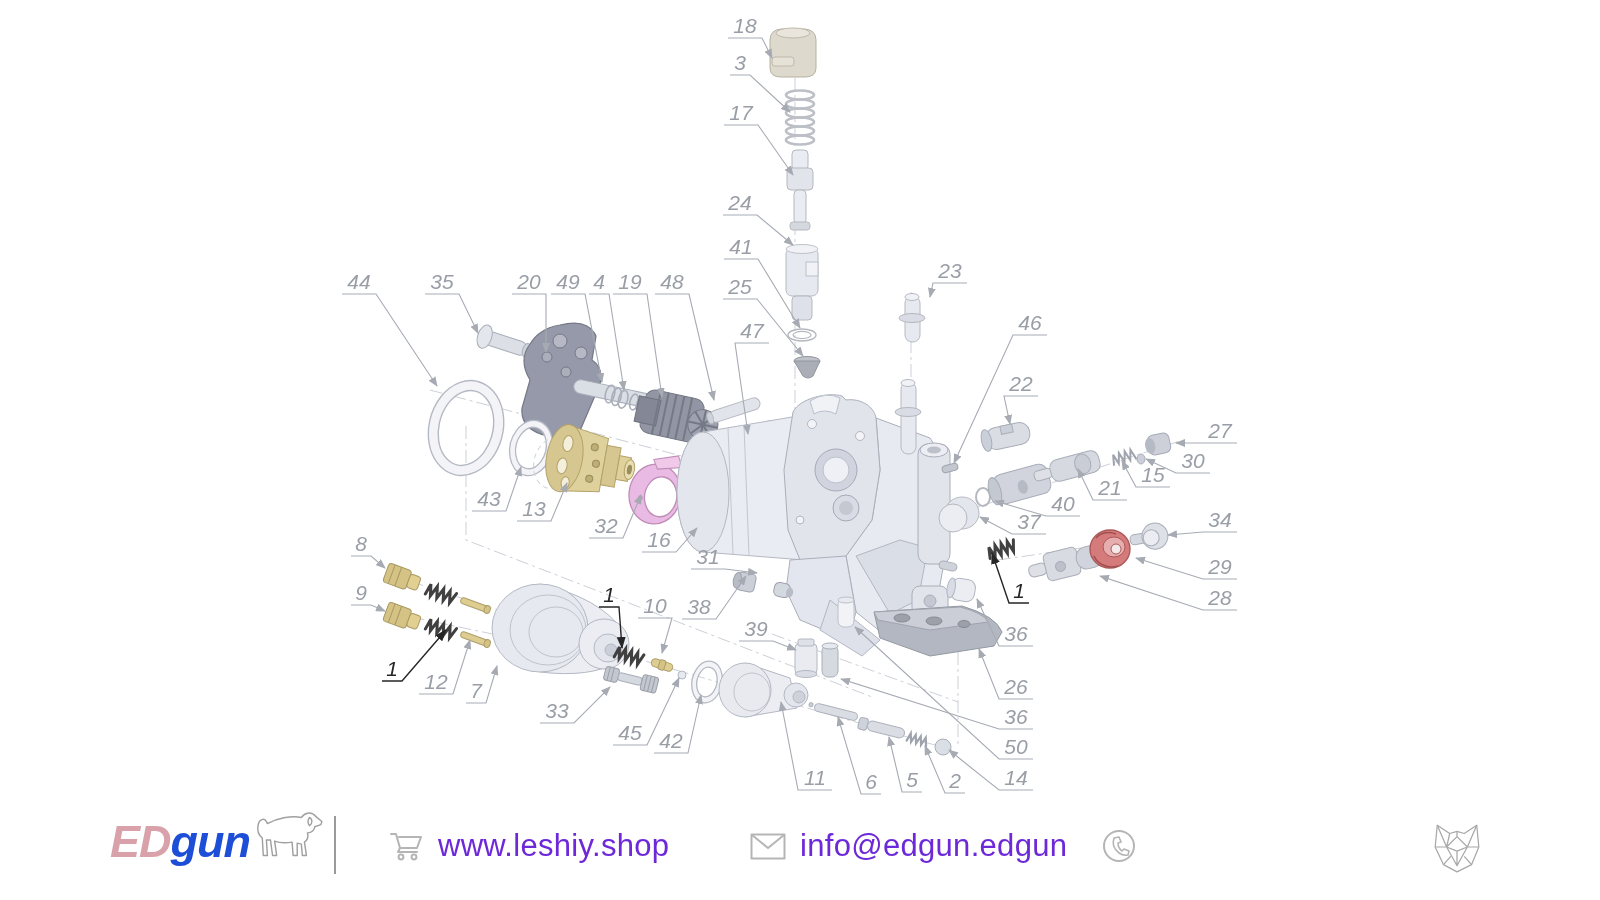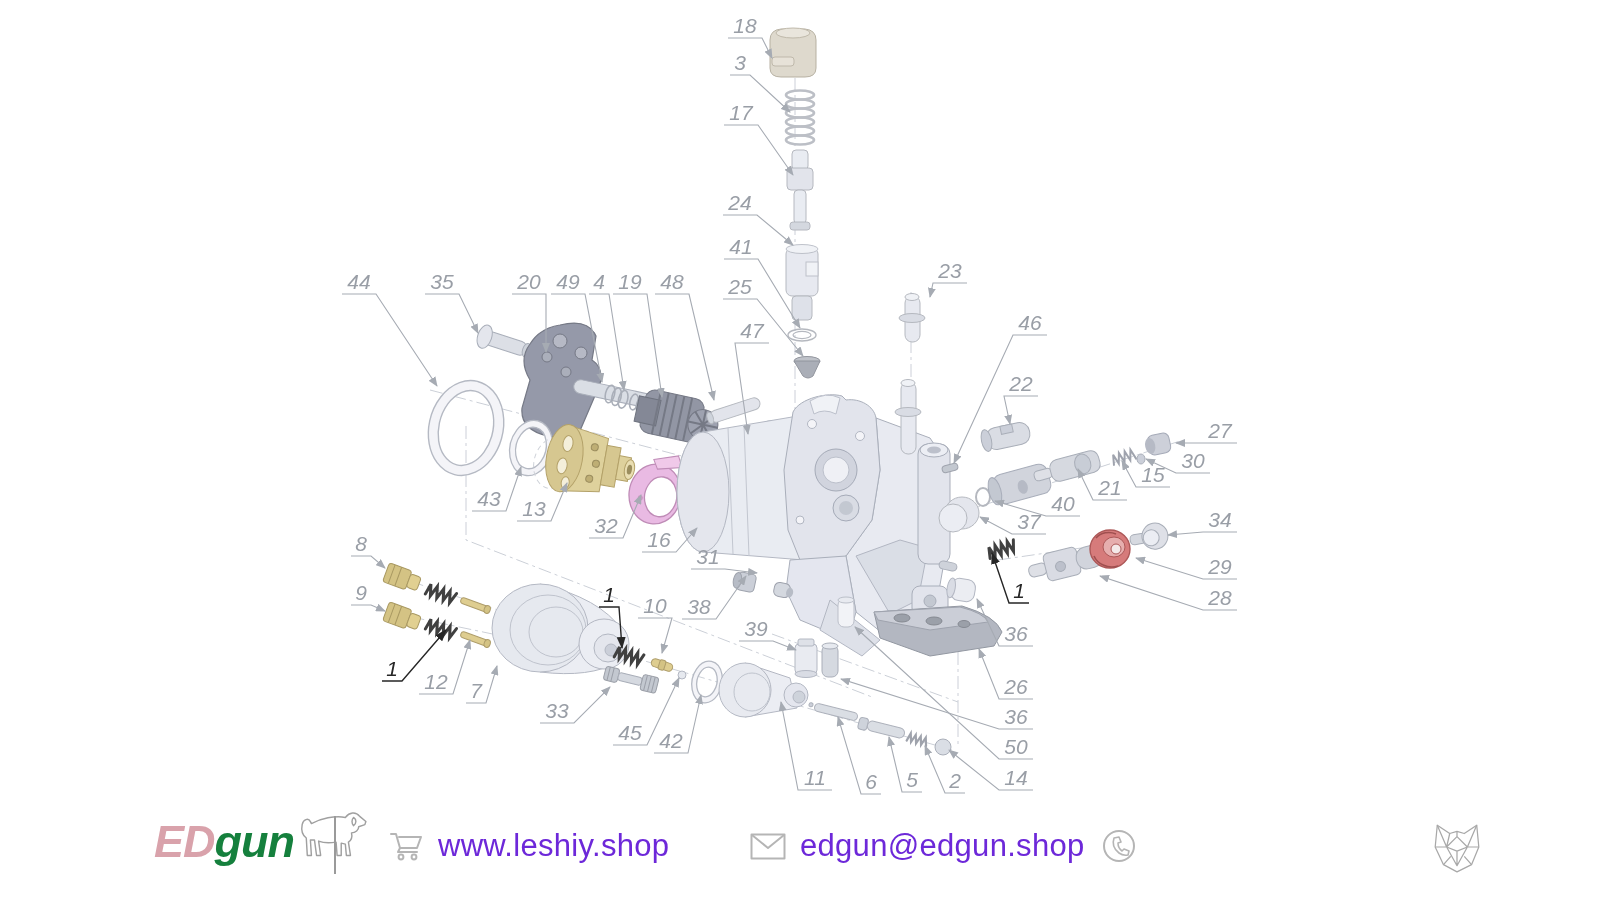--- a/index.html
+++ b/index.html
@@ -11,22 +11,22 @@
                     text-anchor:middle;dominant-baseline:central;}
   #diagram text.lbl.dark{fill:#262626;}
   #diagram .leader{fill:none;stroke:#a6abb3;stroke-width:1.1;}
   #diagram .leader.dark{stroke:#262626;stroke-width:1.4;}
   .dash{fill:none;stroke:#c2c7d0;stroke-width:1;stroke-dasharray:13 4 3 4;}
   
   .footer-item{position:absolute;display:flex;align-items:center;gap:14px;
                color:#6d28d9;font-size:31px;letter-spacing:.3px;white-space:nowrap;}
   .logo{position:absolute;left:110px;top:808px;display:flex;align-items:flex-end;}
   .logo-text{font-size:45px;font-weight:700;font-style:italic;letter-spacing:-1px;line-height:52px;}
-  .logo-ed{color:#d9a2ab;margin-left:44px;}
-  .logo-gun{color:#15803d;}
+  .logo-ed{color:#d9a2ab;}
+  .logo-gun{color:#1d4ed8;}
   .divider{position:absolute;left:334px;top:816px;width:2px;height:58px;background:#9a9a9a;}
   .ic{flex:0 0 auto;}
 </style>
 </head>
 <body>
 
 <div class="stage">
 
 <svg id="diagram" width="1600" height="900" viewBox="0 0 1600 900">
   <defs>
@@ -510,21 +510,21 @@
         <circle cx="26" cy="29" r="2.4"></circle>
   </svg>
   <span>www.leshiy.shop</span>
 </div>
 
 <div class="footer-item" style="left:750px;top:828px">
   <svg class="ic" width="36" height="27" viewBox="0 0 36 27" fill="none" stroke="#b5b5b5" stroke-width="2" stroke-linejoin="round">
     <rect x="1.5" y="1.5" width="33" height="24"></rect>
     <path d="M2,2 L18,15 L34,2"></path>
   </svg>
-  <span>edgun@edgun.shop</span>
+  <span>info@edgun.edgun</span>
 </div>
 
 <div class="footer-item" style="left:1101px;top:828px">
   <svg class="ic" width="36" height="36" viewBox="0 0 36 36" fill="none" stroke="#b5b5b5" stroke-width="2" stroke-linejoin="round" stroke-linecap="round">
     <circle cx="18" cy="18" r="15"></circle>
     <path d="M13,10 q-3,9 5,15 q4,3 9,2 l1,-4 l-5,-2 l-2,2 q-4,-3 -4,-8 l3,-1 l-2,-5 z" stroke-width="1.6"></path>
   </svg>
 </div>
 
 <svg style="position:absolute;left:1432px;top:820px" width="50" height="54" viewBox="0 0 48 52" fill="none" stroke="#a8a8a8" stroke-width="1.2" stroke-linejoin="round">

